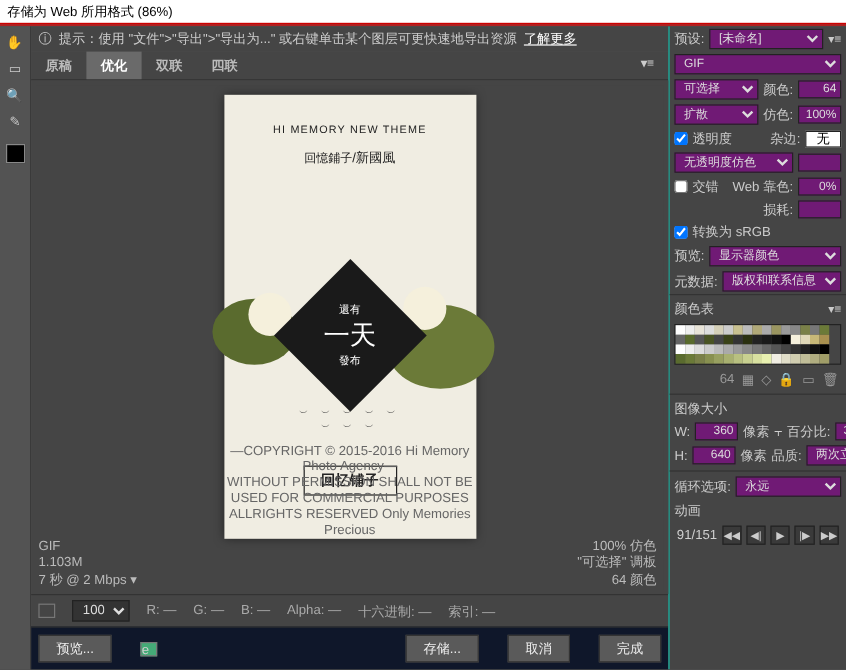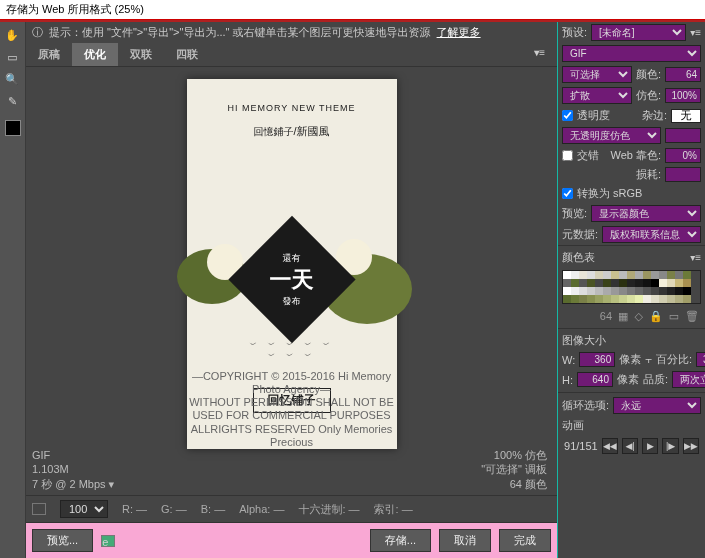--- a/index.html
+++ b/index.html
@@ -26,29 +26,29 @@
 .lotus{position:absolute;top:130px;left:0;right:0;height:150px;}
 .leaf{position:absolute;background:#5a6b2e;border-radius:50%;}
 .leaf1{width:70px;height:55px;left:-10px;top:40px;}
 .leaf2{width:90px;height:70px;right:-15px;top:45px;background:#6b7a38;}
 .flower{position:absolute;width:36px;height:36px;background:#f5f0dc;border-radius:50%;}
 .f1{left:20px;top:35px;}
 .f2{right:25px;top:30px;}
 .diamond{position:absolute;left:50%;top:50%;width:90px;height:90px;background:#1a1a1a;transform:translate(-50%,-55%) rotate(45deg);}
 .diamond-txt{position:absolute;left:50%;top:50%;transform:translate(-50%,-58%);color:#fff;text-align:center;}
 .diamond-txt .d1{font-size:9px;}
-.diamond-txt .d2{font-size:22px;font-weight:bold;}
+.diamond-txt .d2{font-size:22px;font-weight:normal;}
 .diamond-txt .d3{font-size:9px;}
 .birds{position:absolute;top:260px;left:30px;right:30px;font-size:8px;color:#444;letter-spacing:4px;}
 .framebox{position:absolute;bottom:36px;left:50%;transform:translateX(-50%);border:1.5px solid #222;padding:3px 14px;font-size:12px;font-weight:bold;}
 .copy{position:absolute;bottom:0;left:0;right:0;font-size:5px;color:#666;line-height:1.2;}
 .status-l{position:absolute;left:6px;bottom:4px;font-size:10px;color:#bbb;line-height:1.3;}
 .status-r{position:absolute;right:10px;bottom:4px;font-size:10px;color:#bbb;text-align:right;line-height:1.3;}
 .footer1{background:#454545;border-top:1px solid #333;padding:4px 6px;display:flex;gap:14px;align-items:center;color:#aaa;}
-.footer2{background:#f9a8d4;border-top:1px solid #333;padding:6px;display:flex;gap:8px;align-items:center;}
+.footer2{background:#0f172a;border-top:1px solid #333;padding:6px;display:flex;gap:24px;align-items:center;}
 .right{width:148px;background:#454545;border-left:1px solid #14b8a6;display:flex;flex-direction:column;font-size:10px;}
 .row{display:flex;align-items:center;padding:2px 4px;gap:4px;}
 .row label{flex:0 0 auto;color:#ccc;}
 .sel,.inp{background:#701a75;border:1px solid #222;color:#ddd;padding:1px 3px;font-size:10px;}
 .sel{flex:1;}
 .inp{width:36px;text-align:right;}
 .cb{width:11px;height:11px;}
 .sect{border-top:1px solid #333;padding:2px 0;}
 .palette{display:grid;grid-template-columns:repeat(16,8px);grid-auto-rows:8px;gap:0;margin:3px 4px;border:1px solid #222;}
 .palette div{width:8px;height:8px;}
@@ -60,21 +60,21 @@
 .mini-ico{width:14px;height:12px;border:1px solid #777;display:inline-block;}
 .zoom-sel{background:#333;border:1px solid #222;color:#ddd;padding:1px 4px;width:48px;}
 .menu-ico{font-size:10px;color:#ccc;cursor:pointer;}
 .anim-ctrls{display:flex;gap:4px;padding:3px 6px;align-items:center;justify-content:flex-end;}
 .anim-ctrls button{background:#3a3a3a;border:1px solid #222;color:#ccc;width:20px;height:16px;font-size:9px;cursor:pointer;}
 </style>
 </head>
 <body>
 
 <div class="window">
-  <div class="titlebar">存储为 Web 所用格式 (25%)</div>
+  <div class="titlebar">存储为 Web 所用格式 (86%)</div>
   <div class="border-red"></div>
   <div class="main">
     <div class="toolcol">
       <div class="tool">✋</div>
       <div class="tool">▭</div>
       <div class="tool">🔍</div>
       <div class="tool">✎</div>
       <div class="swatch"></div>
     </div>
     <div class="center">

